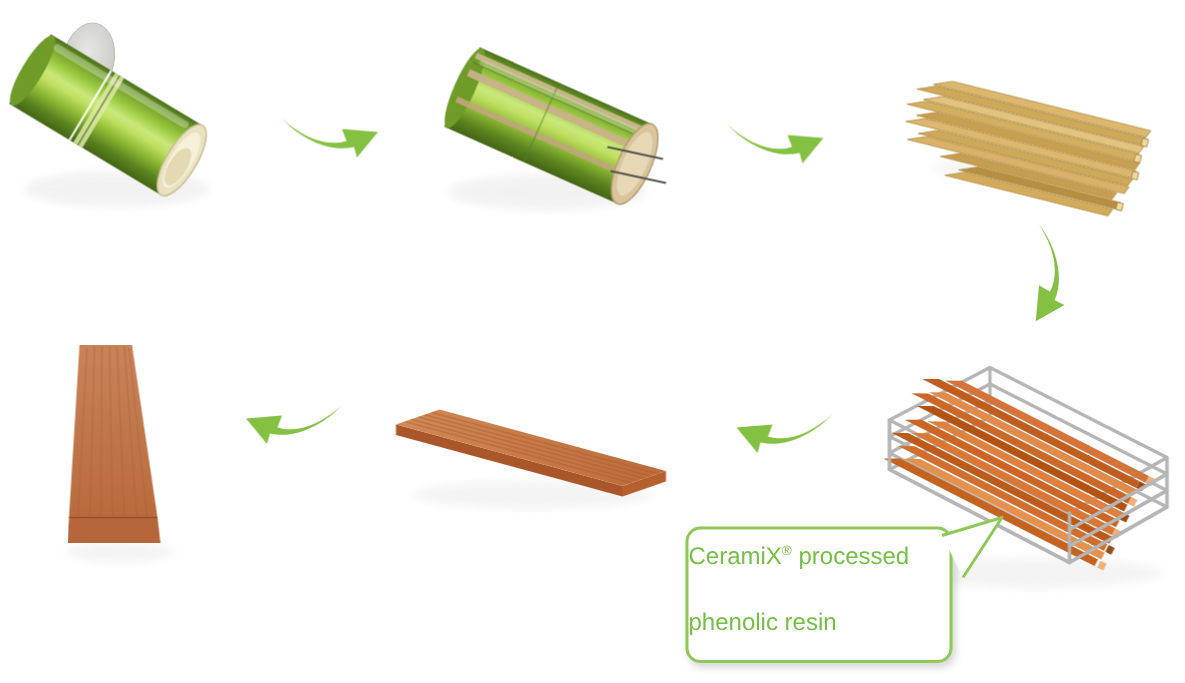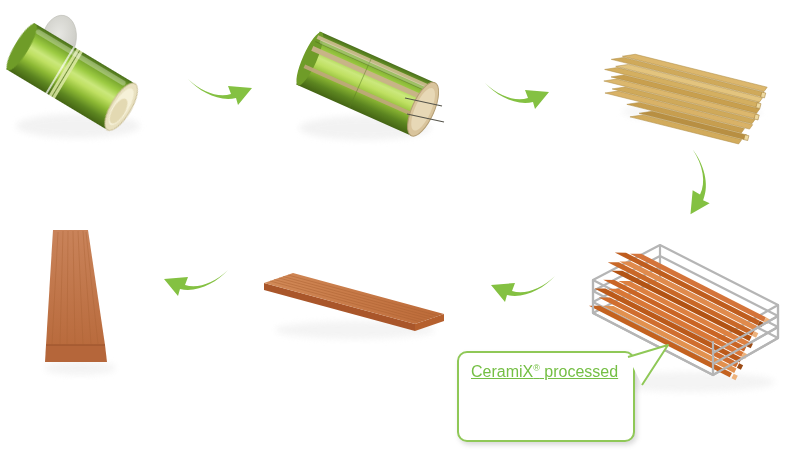--- a/index.html
+++ b/index.html
@@ -4,22 +4,22 @@
 <style>
   html,body{margin:0;padding:0;background:#ffffff;}
   .stage{
     position:relative;width:790px;height:455px;background:#ffffff;overflow:hidden;
     font-family:"Liberation Sans", sans-serif;
   }
   .art{position:absolute;left:0;top:0;z-index:1;}
   .callout{
     position:absolute;left:457px;top:351px;width:178px;height:91px;box-sizing:border-box;
     background:#ffffff;border:2px solid #8fc857;border-radius:10px;
-    padding:8px 12px;color:#74bf44;font-size:16px;line-height:22px;
-    box-shadow:2px 3px 5px rgba(120,120,120,.28);z-index:2;text-decoration:underline;
+    padding:8px 0;color:#74bf44;font-size:16px;line-height:22px;
+    box-shadow:2px 3px 5px rgba(120,120,120,.28);z-index:2;
   }
   .callout sup{font-size:9px;line-height:0;}
   .callout .line2{word-spacing:4px;}
   .tail{position:absolute;left:624px;top:341px;z-index:3;}
 </style>
 </head>
 <body>
 
 <div class="stage">
 
@@ -194,20 +194,21 @@
       </g>
       <polygon points="46,345 105,345 107,362 45,362" fill="#b5663a"></polygon>
       <line x1="46" y1="345" x2="105" y2="345" stroke="#97502a" stroke-width="1"></line>
     </g>
   </svg>
 
   <div class="callout">
     <div>
       <span>CeramiX</span><sup>®</sup><span> processed</span><br>
       <br>
+      <span>phenolic resin</span>
     </div>
   </div>
   <svg class="tail" width="48" height="46" viewBox="0 0 48 46">
     <path d="M4,16 L44,4 L18,44 Z" fill="#ffffff"></path>
     <path d="M4,16 L44,4 L18,44" fill="none" stroke="#8fc857" stroke-width="2" stroke-linejoin="round"></path>
   </svg>
 
 </div>
 
 </body></html>

